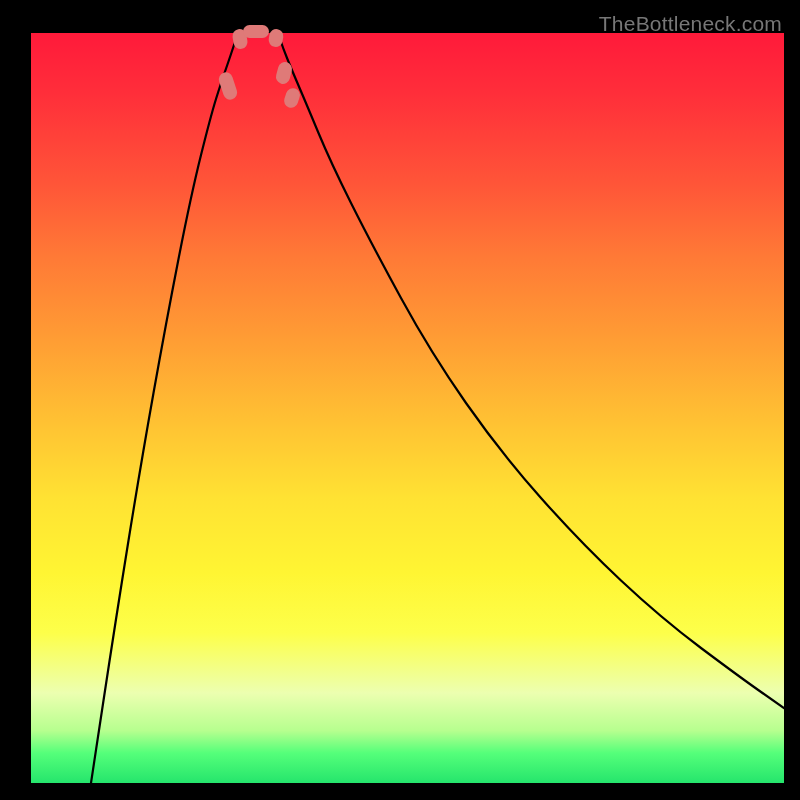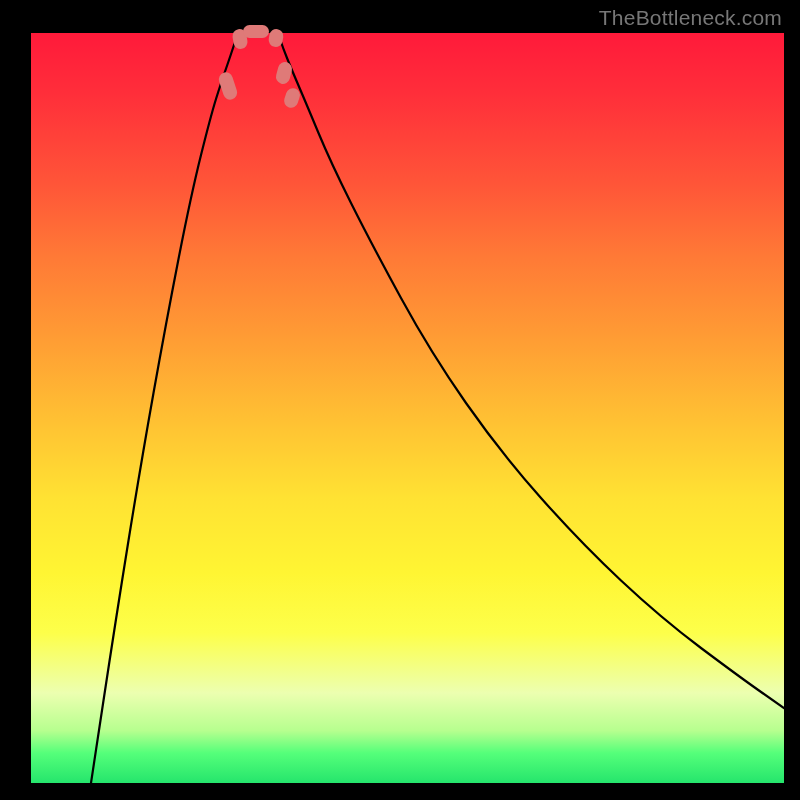--- a/index.html
+++ b/index.html
@@ -6,21 +6,21 @@
   body {
     width: 800px;
     height: 800px;
     background: #000;
     position: relative;
     font-family: Arial, sans-serif;
     overflow: hidden;
   }
   .watermark {
     position: absolute;
-    top: 6px;
+    top: 12px;
     right: 18px;
     color: #777;
     font-size: 21px;
     font-weight: 500;
     letter-spacing: 0.2px;
     z-index: 10;
   }
   .plot-area {
     position: absolute;
     left: 31px;

